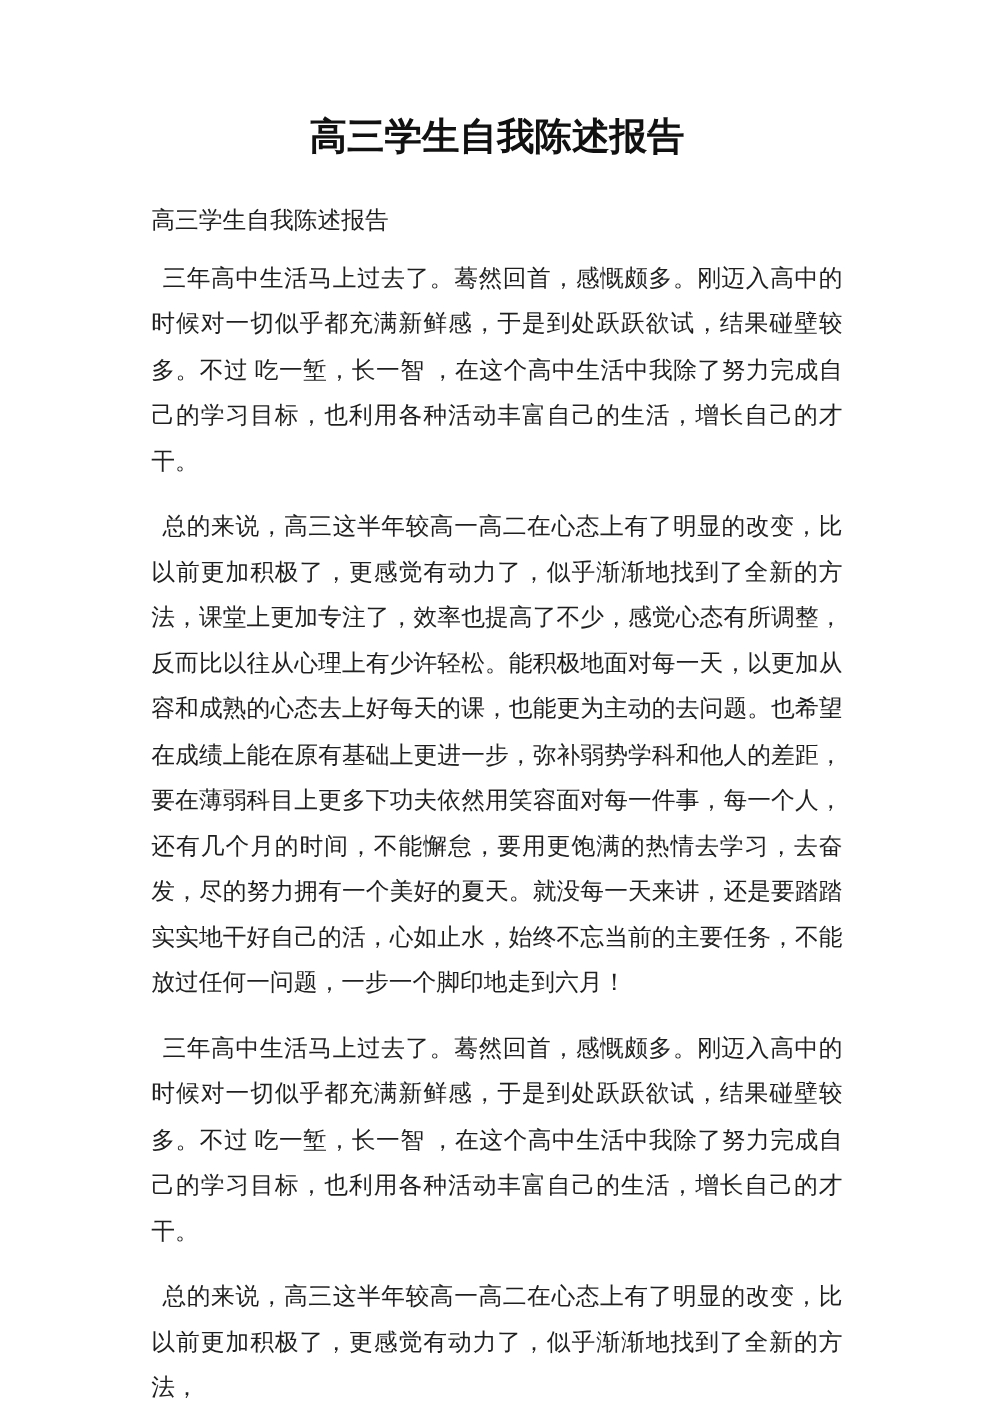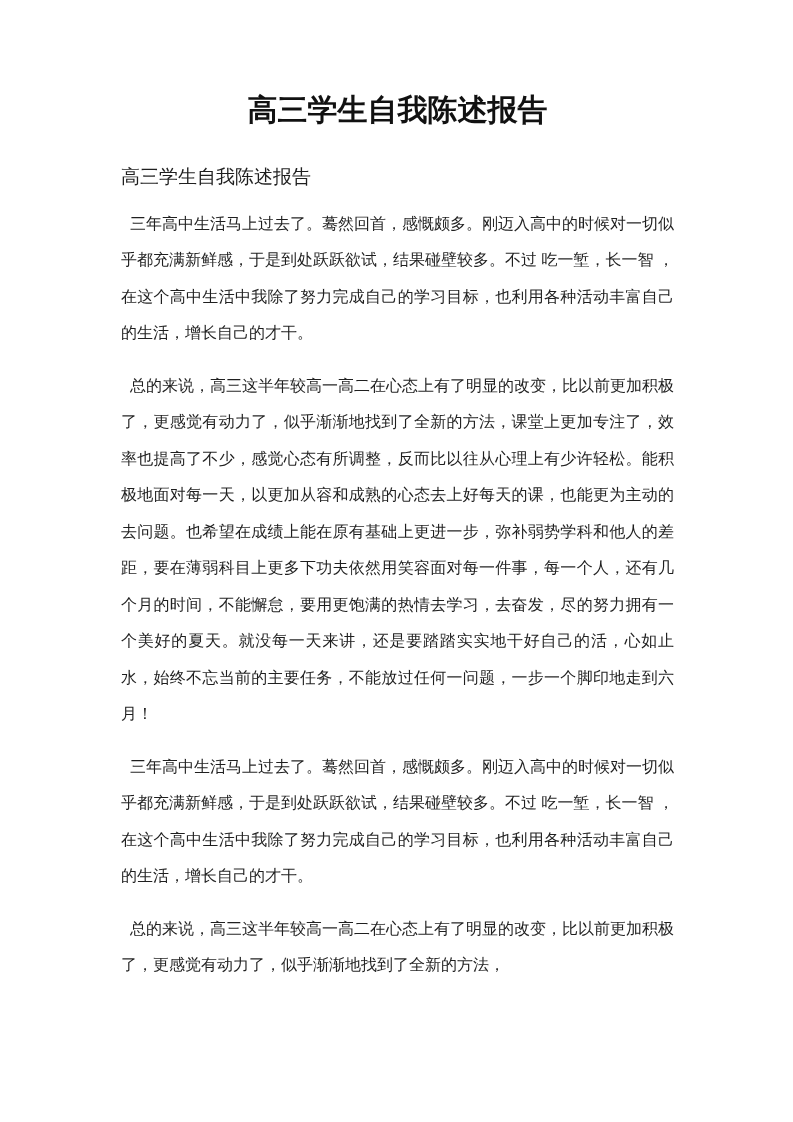--- a/index.html
+++ b/index.html
@@ -9,39 +9,39 @@
   }
   .page {
     position: relative;
     width: 793px;
     height: 1122px;
     box-sizing: border-box;
     background: #ffffff;
     color: #1f1f1f;
     padding: 89px 119px 0 121px;
     overflow: hidden;
-    font-family: Liberation Sans, sans-serif;
+    font-family: Liberation Serif, serif;
   }
   .doc-title {
     margin: 0;
     font-size: 30px;
     line-height: 42px;
     font-weight: 700;
     text-align: center;
     color: #111111;
   }
   .doc-subtitle {
     margin: 28px 0 0 0;
     font-size: 19px;
     line-height: 36.5px;
     text-align: left;
   }
   .doc-para {
     margin: 16px 0 0 0;
-    font-size: 16px;
+    font-size: 19px;
     line-height: 36.5px;
     text-align: justify;
     text-indent: 9px;
     word-break: normal;
     overflow-wrap: break-word;
   }
   .doc-para.first {
     margin-top: 10px;
   }
 </style>

